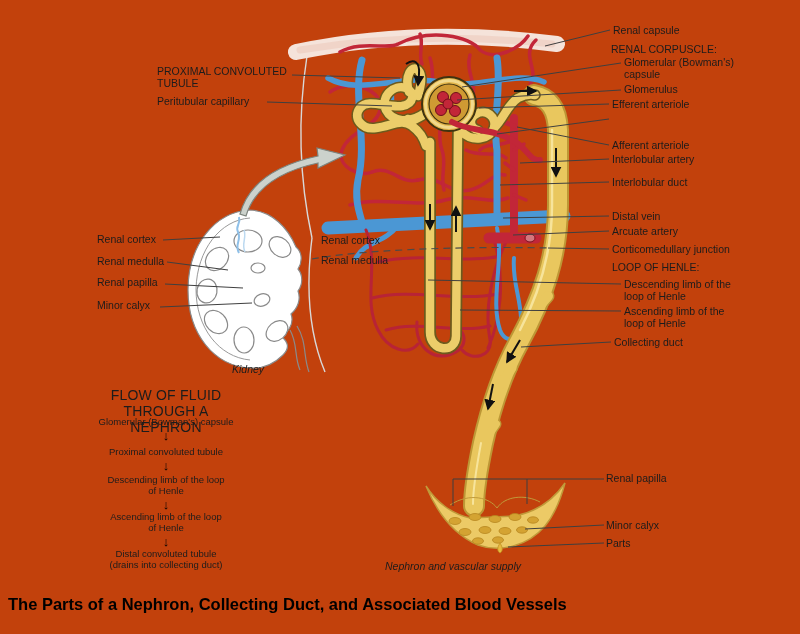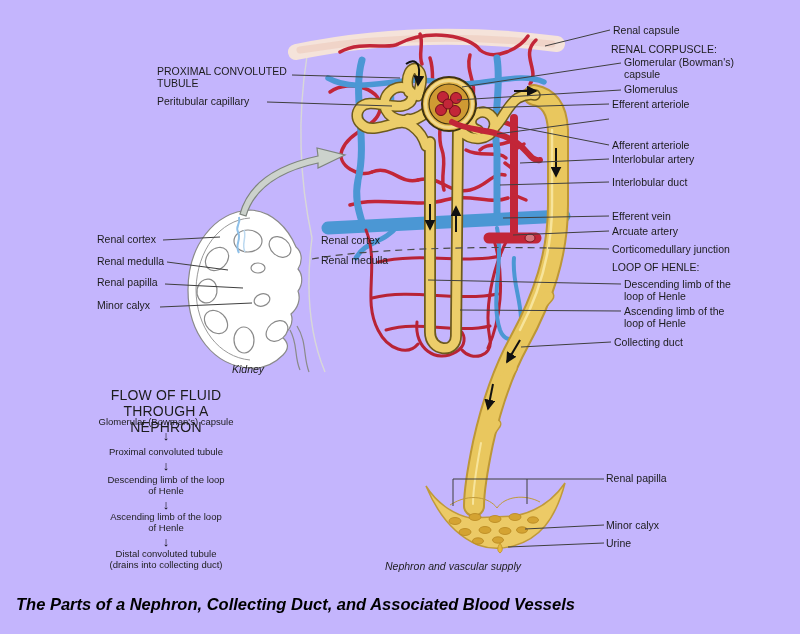--- a/index.html
+++ b/index.html
@@ -1,24 +1,24 @@
 <!DOCTYPE html>
 <html><head>
 <meta charset="utf-8">
 <style>
   html,body{margin:0;padding:0;background:#fff;}
-  #canvas{position:relative;width:800px;height:634px;background:#c4b5fd;overflow:hidden;
+  #canvas{position:relative;width:800px;height:634px;background:#c2410c;overflow:hidden;
           font-family:"Liberation Sans",sans-serif;}
   #art{position:absolute;left:0;top:0;}
   .lbl{position:absolute;font-size:10.5px;line-height:1.12;color:#1c1c1c;white-space:normal;}
   .cap{position:absolute;font-size:10.5px;color:#1c1c1c;font-style:italic;}
   .fc{position:absolute;font-size:9.5px;line-height:1.15;color:#1c1c1c;text-align:center;}
   .fcb{font-weight:normal;font-size:14px;letter-spacing:.2px;}
   .fca{position:absolute;font-size:13px;line-height:1;color:#000;text-align:center;font-weight:bold;}
-  .title{position:absolute;left:16px;top:595px;font-size:16.5px;font-weight:bold;color:#000;font-style:italic;}
+  .title{position:absolute;left:8px;top:595px;font-size:16.5px;font-weight:bold;color:#000;}
 </style>
 </head>
 <body>
 
 <div id="canvas">
 
 <svg id="art" width="800" height="634" viewBox="0 0 800 634">
   <defs>
     <marker id="ah" viewBox="0 0 10 10" refX="8.5" refY="5" markerWidth="5.5" markerHeight="5.5" orient="auto">
       <path d="M0,0 L10,5 L0,10 Z" fill="#111"></path>
@@ -224,30 +224,30 @@
 </svg>
 
 <div class="lbl" style="left:613px;top:25px;width:110px">Renal capsule</div>
 <div class="lbl" style="left:611px;top:44px;width:140px">RENAL CORPUSCLE:</div>
 <div class="lbl" style="left:624px;top:57px;width:120px">Glomerular (Bowman's) capsule</div>
 <div class="lbl" style="left:624px;top:84px;width:110px">Glomerulus</div>
 <div class="lbl" style="left:612px;top:99px;width:120px">Efferent arteriole</div>
 <div class="lbl" style="left:612px;top:140px;width:120px">Afferent arteriole</div>
 <div class="lbl" style="left:612px;top:154px;width:130px">Interlobular artery</div>
 <div class="lbl" style="left:612px;top:177px;width:130px">Interlobular duct</div>
-<div class="lbl" style="left:612px;top:211px;width:110px">Efferent vein</div>
+<div class="lbl" style="left:612px;top:211px;width:110px">Distal vein</div>
 <div class="lbl" style="left:612px;top:226px;width:110px">Arcuate artery</div>
 <div class="lbl" style="left:612px;top:244px;width:160px">Corticomedullary junction</div>
 <div class="lbl" style="left:612px;top:262px;width:130px">LOOP OF HENLE:</div>
 <div class="lbl" style="left:624px;top:279px;width:120px">Descending limb of the loop of Henle</div>
 <div class="lbl" style="left:624px;top:306px;width:120px">Ascending limb of the loop of Henle</div>
 <div class="lbl" style="left:614px;top:337px;width:110px">Collecting duct</div>
 <div class="lbl" style="left:606px;top:473px;width:110px">Renal papilla</div>
 <div class="lbl" style="left:606px;top:520px;width:110px">Minor calyx</div>
-<div class="lbl" style="left:606px;top:538px;width:80px">Urine</div>
+<div class="lbl" style="left:606px;top:538px;width:80px">Parts</div>
 
 <div class="lbl" style="left:157px;top:66px;width:145px">PROXIMAL CONVOLUTED TUBULE</div>
 <div class="lbl" style="left:157px;top:96px;width:120px">Peritubular capillary</div>
 
 <div class="lbl" style="left:97px;top:234px;width:70px">Renal cortex</div>
 <div class="lbl" style="left:97px;top:256px;width:80px">Renal medulla</div>
 <div class="lbl" style="left:97px;top:277px;width:80px">Renal papilla</div>
 <div class="lbl" style="left:97px;top:300px;width:80px">Minor calyx</div>
 <div class="cap" style="left:232px;top:363px">Kidney</div>
 

